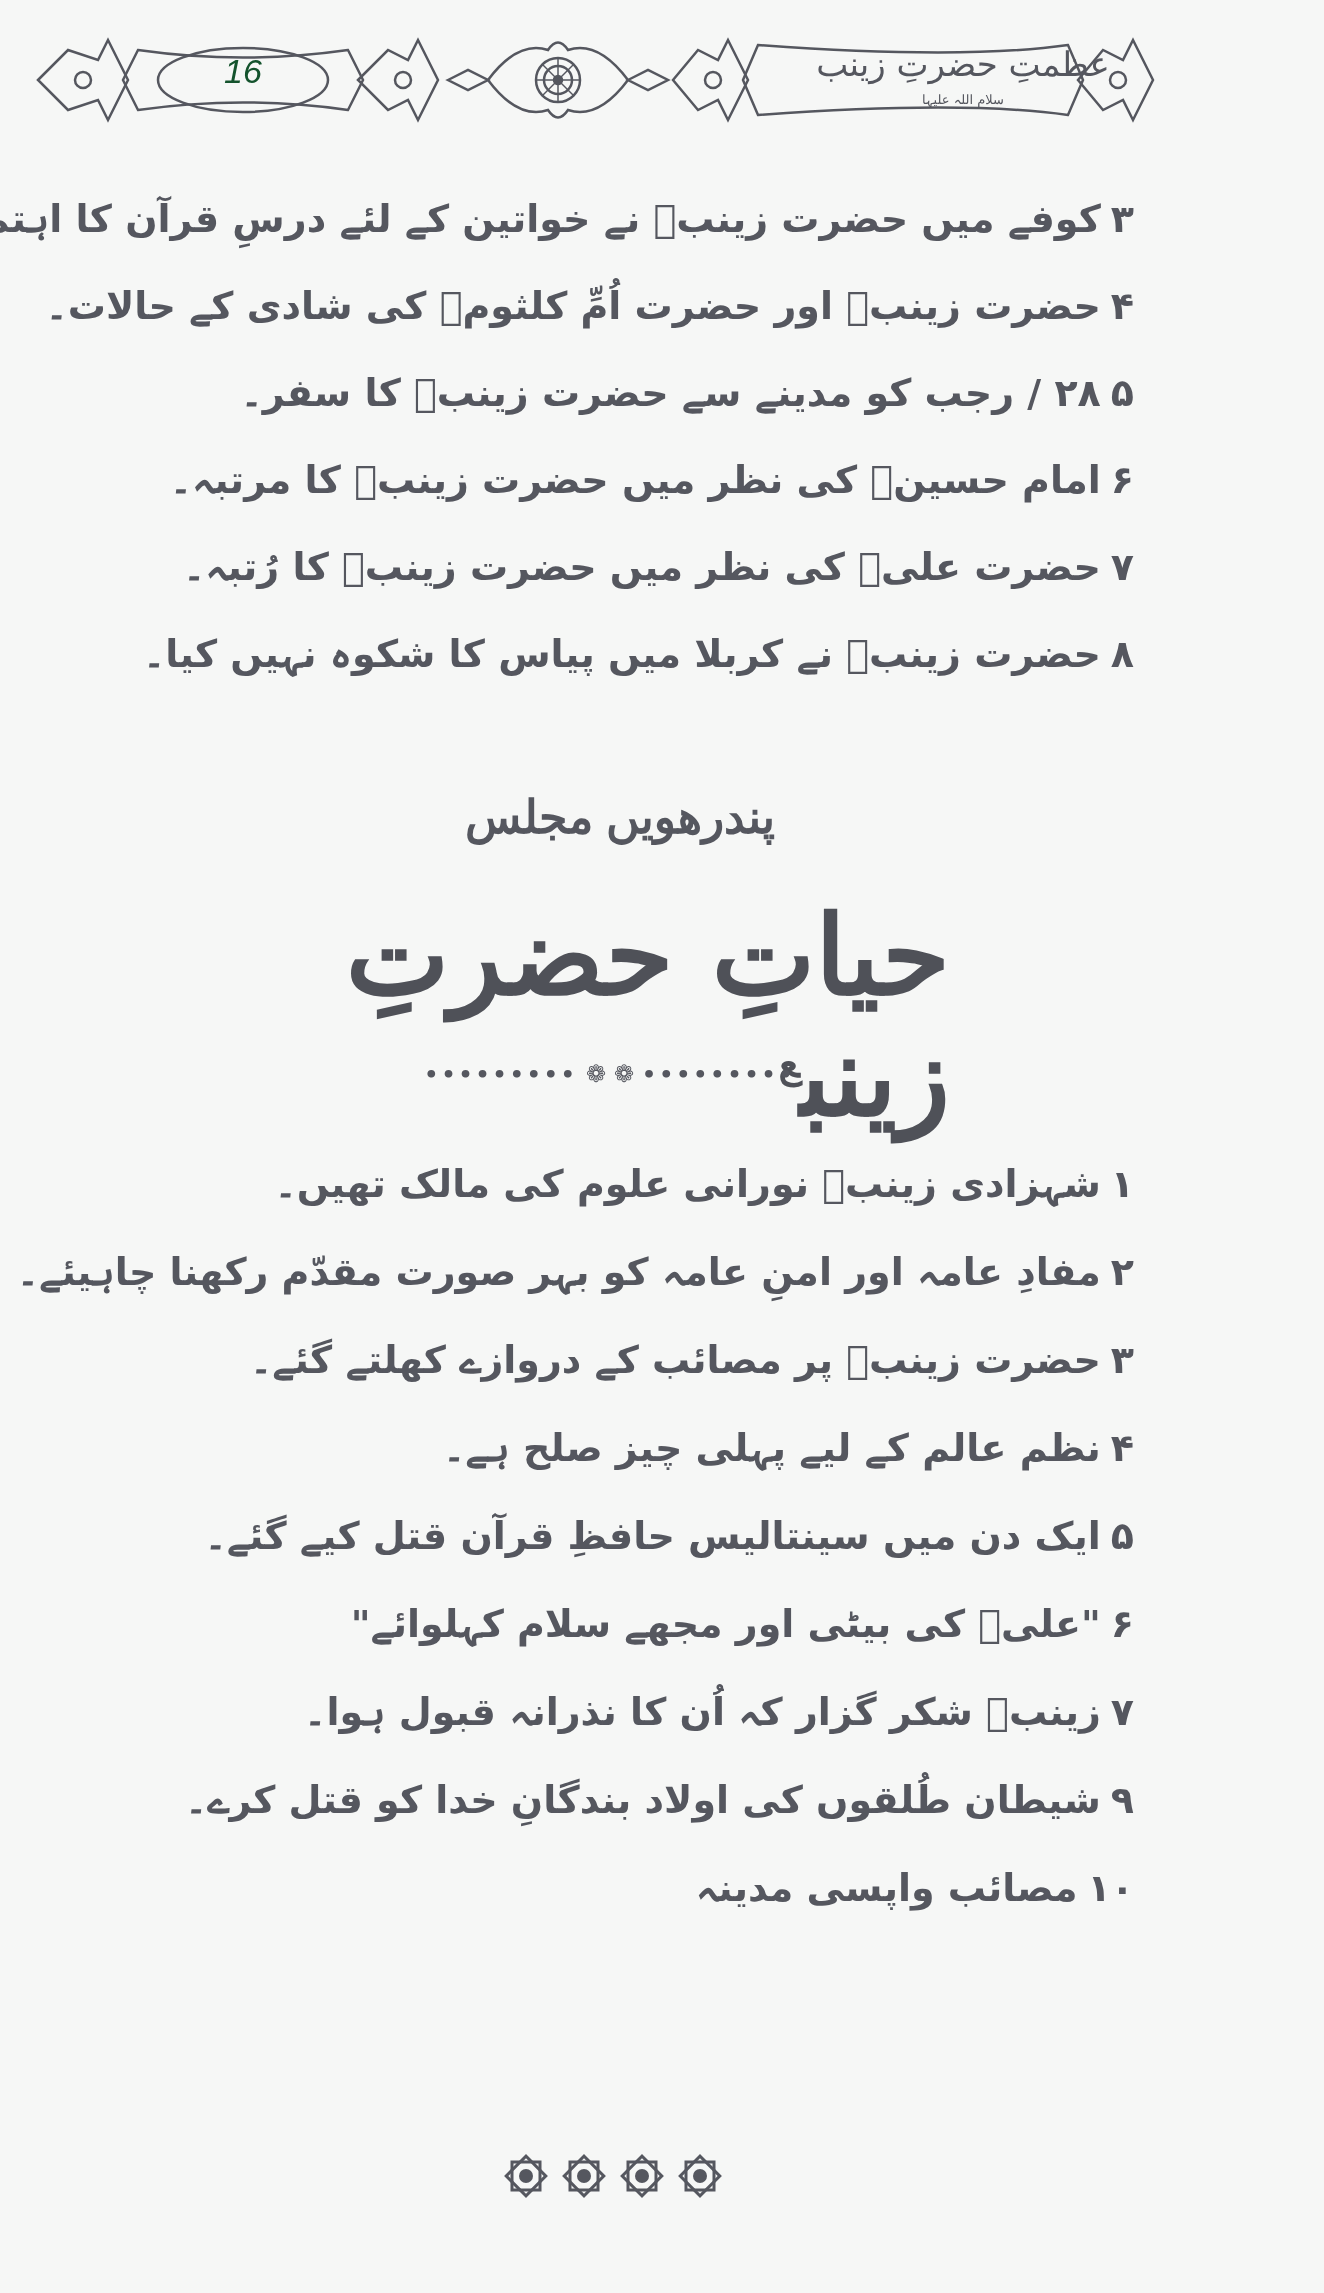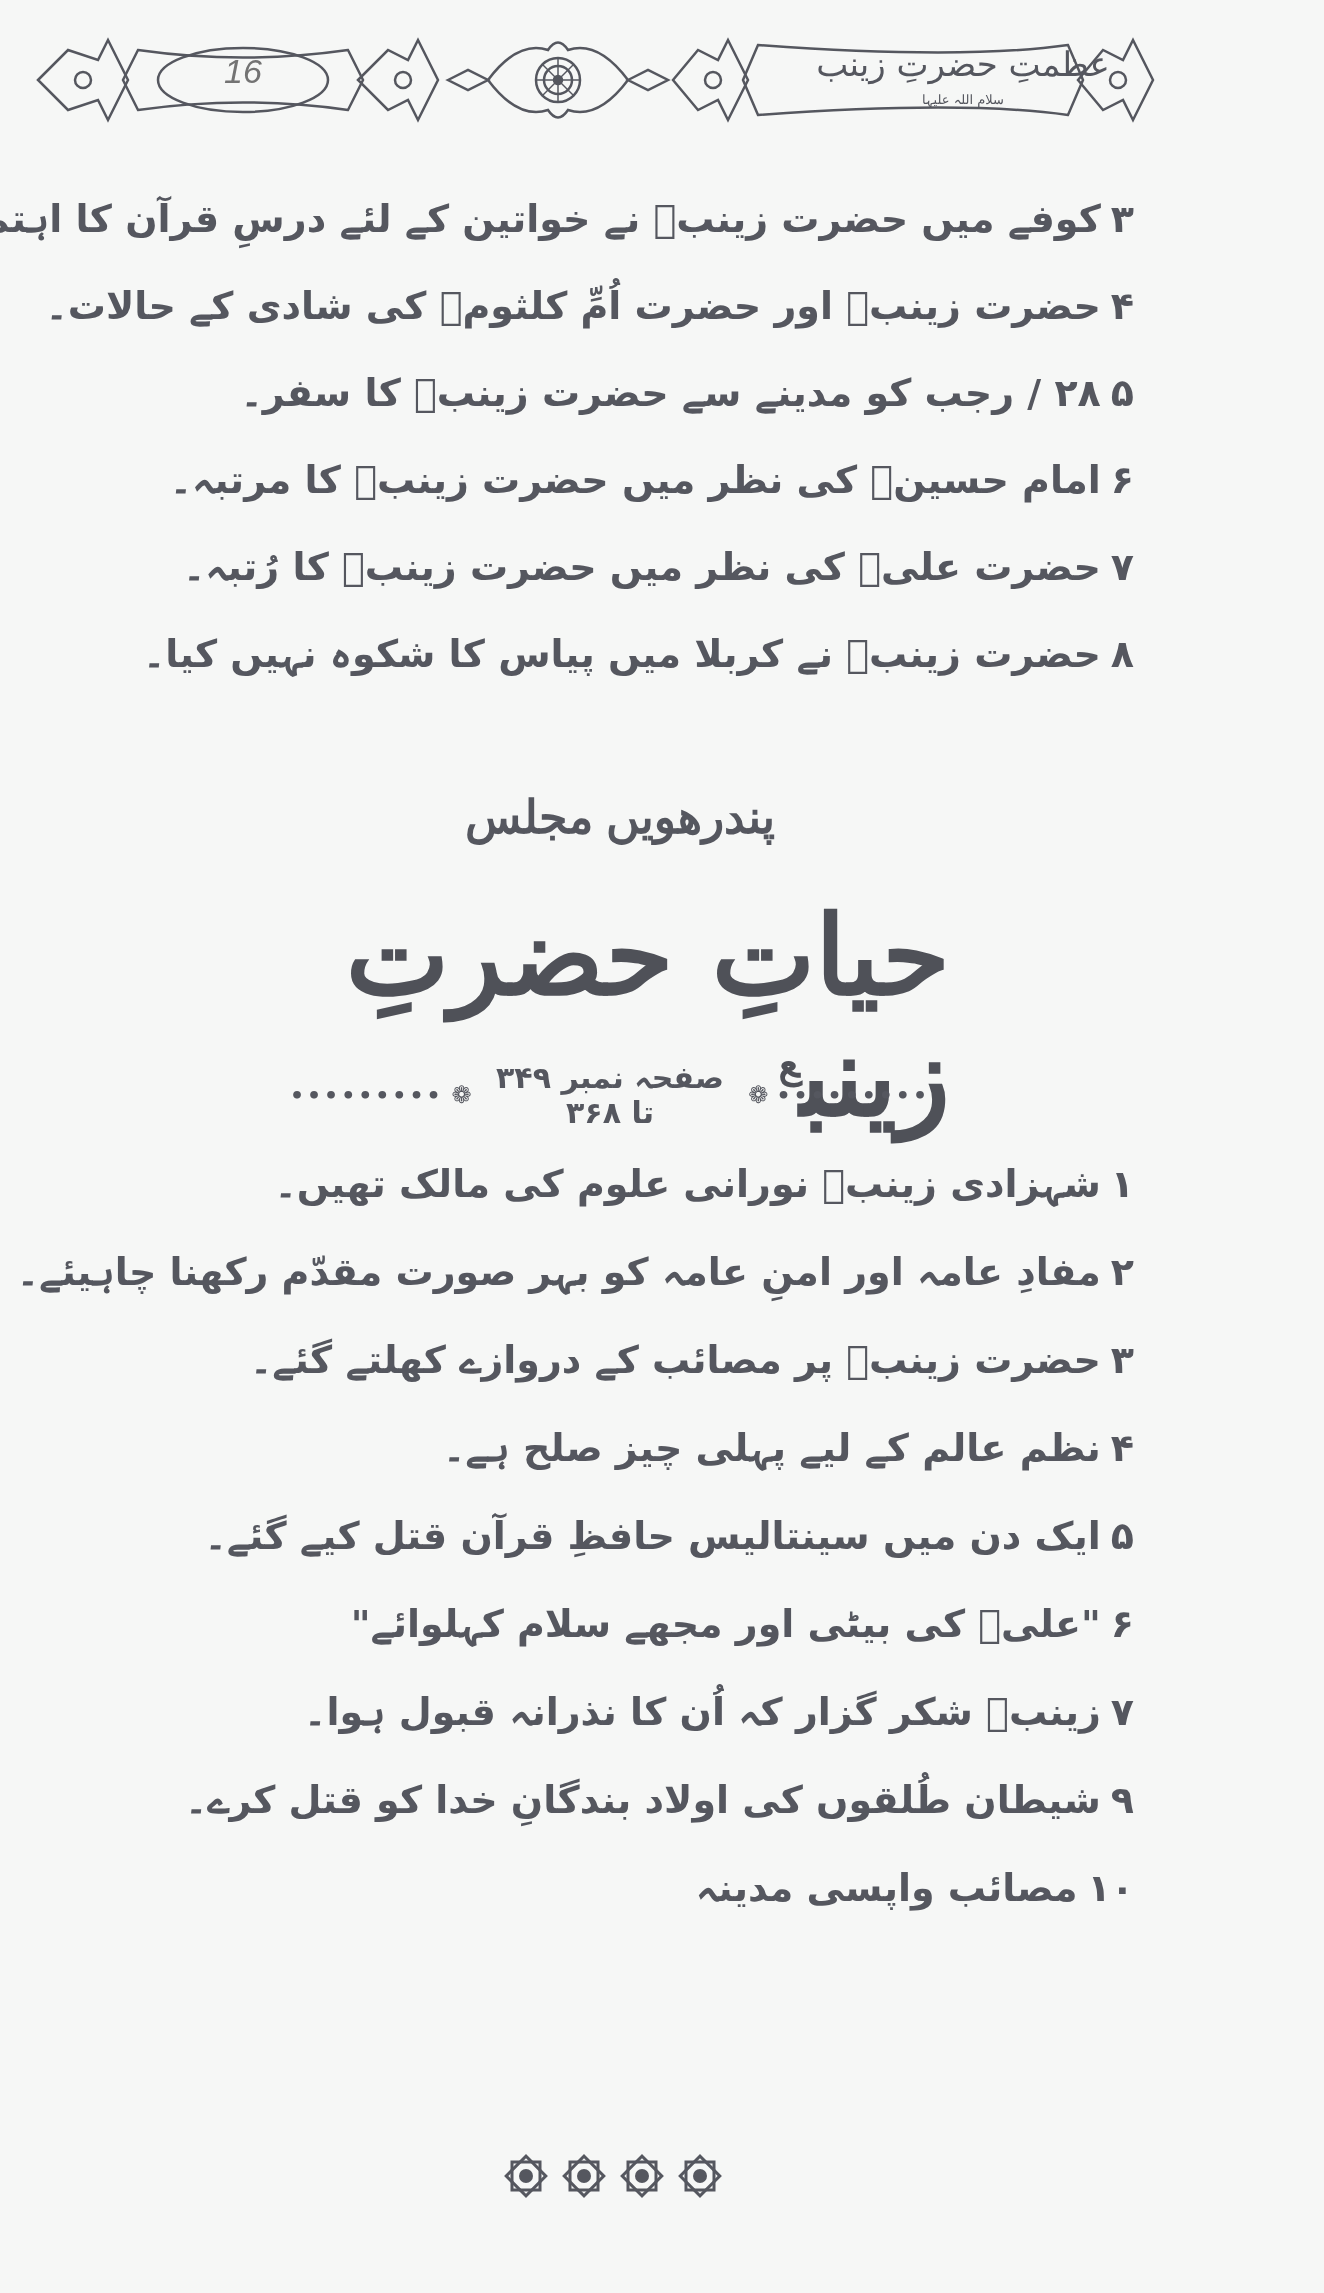--- a/index.html
+++ b/index.html
@@ -13,21 +13,21 @@
     .page { position: absolute; inset: 0; }
 
     
     .header {
       position: absolute; top: 30px; left: 28px; width: 1140px; height: 100px;
     }
     .header svg { position: absolute; left: 0; top: 0; }
     .page-number {
       position: absolute; left: 170px; top: 22px; width: 90px; text-align: center;
       font-family: "Liberation Sans", sans-serif; font-style: italic;
-      font-size: 34px; color: #737373;
+      font-size: 34px; color: #14532d;
     }
     .running-title {
       position: absolute; left: 770px; top: 14px; width: 330px; text-align: center;
       direction: rtl; font-family: "DejaVu Serif", serif;
       font-size: 34px; font-weight: normal; color: #55575f;
     }
     .running-title .honorific { font-size: 13px; vertical-align: super; }
 
     
     .list {
@@ -125,21 +125,20 @@
     <li><span class="num">۸</span><span>حضرت زینبؑ نے کربلا میں پیاس کا شکوہ نہیں کیا۔</span></li>
   </ul>
 
   <div class="majlis">پندرھویں مجلس</div>
   <div class="main-title">
     <span>حیاتِ حضرتِ زینب</span><sup>ع</sup>
   </div>
   <div class="page-range">
     <span class="dots">•••••••••</span>
     <span class="flourish">❁</span>
-    <span>صفحہ نمبر ۳۴۹ تا ۳۶۸</span>
     <span class="flourish">❁</span>
     <span class="dots">•••••••••</span>
   </div>
 
   <ul class="list list2">
     <li><span class="num">۱</span><span>شہزادی زینبؑ نورانی علوم کی مالک تھیں۔</span></li>
     <li><span class="num">۲</span><span>مفادِ عامہ اور امنِ عامہ کو بہر صورت مقدّم رکھنا چاہیئے۔</span></li>
     <li><span class="num">۳</span><span>حضرت زینبؑ پر مصائب کے دروازے کھلتے گئے۔</span></li>
     <li><span class="num">۴</span><span>نظم عالم کے لیے پہلی چیز صلح ہے۔</span></li>
     <li><span class="num">۵</span><span>ایک دن میں سینتالیس حافظِ قرآن قتل کیے گئے۔</span></li>

